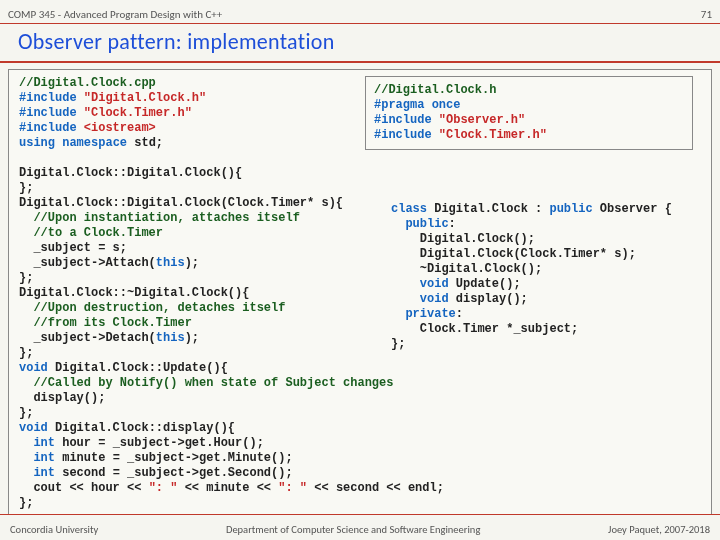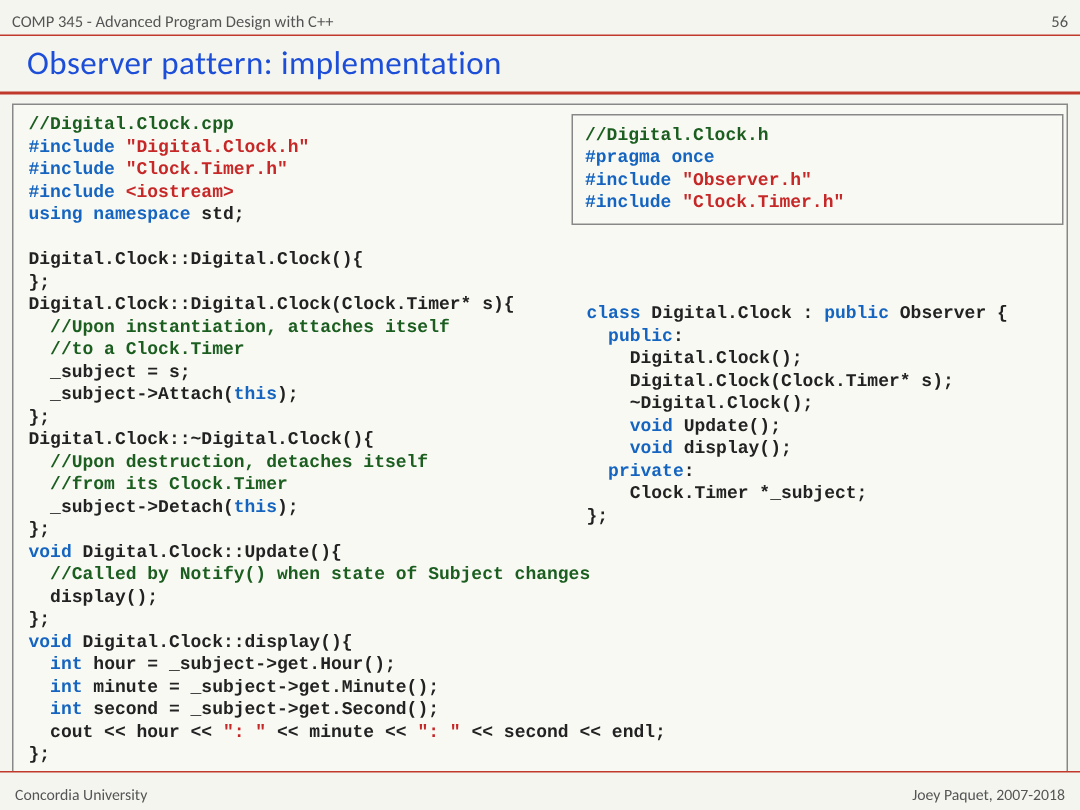--- a/index.html
+++ b/index.html
@@ -50,21 +50,21 @@
     font-weight: bold;
     line-height: 1.25;
     white-space: pre;
     position: absolute;
     left: 10px;
     top: 6px;
     color: #222;
   }
   .right-box {
     position: absolute;
-    right: 2px;
+    right: 18px;
     top: 6px;
     width: 310px;
     border: 1px solid #888;
     padding: 6px 8px;
     font-family: "Courier New", monospace;
     font-size: 12px;
     font-weight: bold;
     line-height: 1.25;
     white-space: pre;
     background: #f9f9f4;
@@ -96,21 +96,21 @@
     font-size: 10.5px;
     color: #555;
     background: #f5f5f0;
   }
 </style>
 </head>
 <body>
 
 <div class="header">
   <span>COMP 345 - Advanced Program Design with C++</span>
-  <span>56</span>
+  <span>71</span>
 </div>
 
 <div class="titlebar">
   <h1>Observer pattern: implementation</h1>
 </div>
 
 <div class="content">
 
   <div class="left-code"><span class="cm">//Digital.Clock.cpp</span>
 <span class="kw-blue">#include</span><span class="kw-red"> "Digital.Clock.h"</span>
@@ -155,14 +155,15 @@
 <span class="kw-blue">    void</span><span> Update();</span>
 <span class="kw-blue">    void</span><span> display();</span>
 <span class="kw-blue">  private</span><span>:</span>
 <span>    Clock.Timer *_subject;</span>
 <span>};</span></div>
 
 </div>
 
 <div class="footer">
   <span>Concordia University</span>
+  <span>Department of Computer Science and Software Engineering</span>
   <span>Joey Paquet, 2007-2018</span>
 </div>
 
 </body></html>

